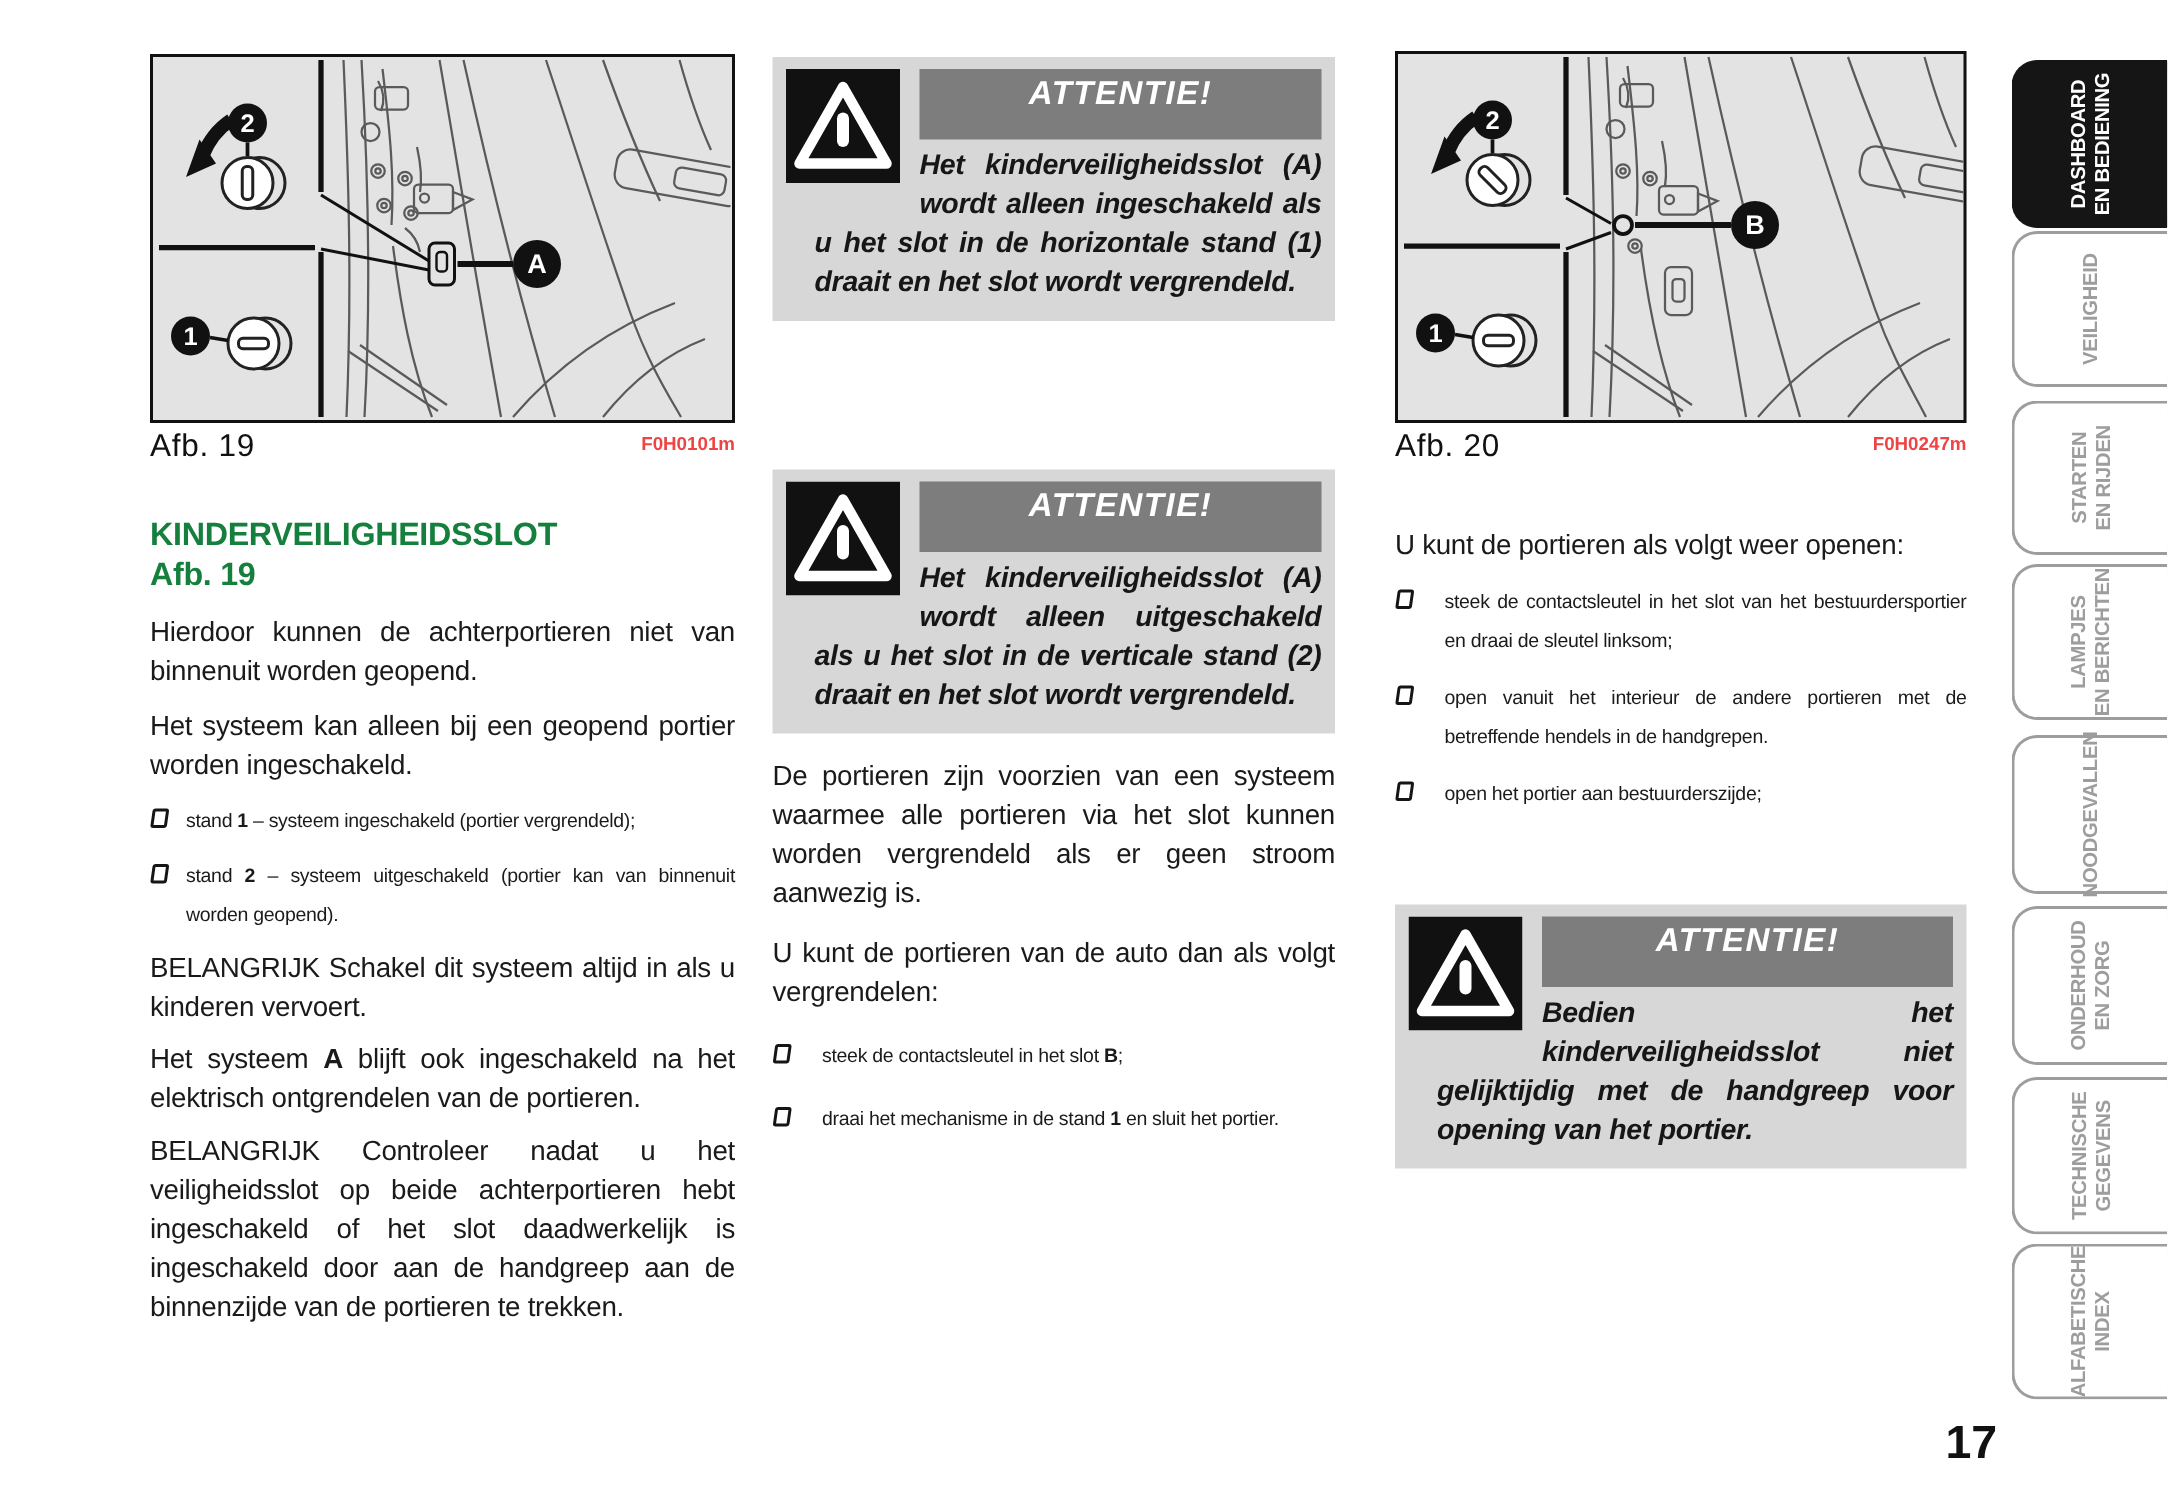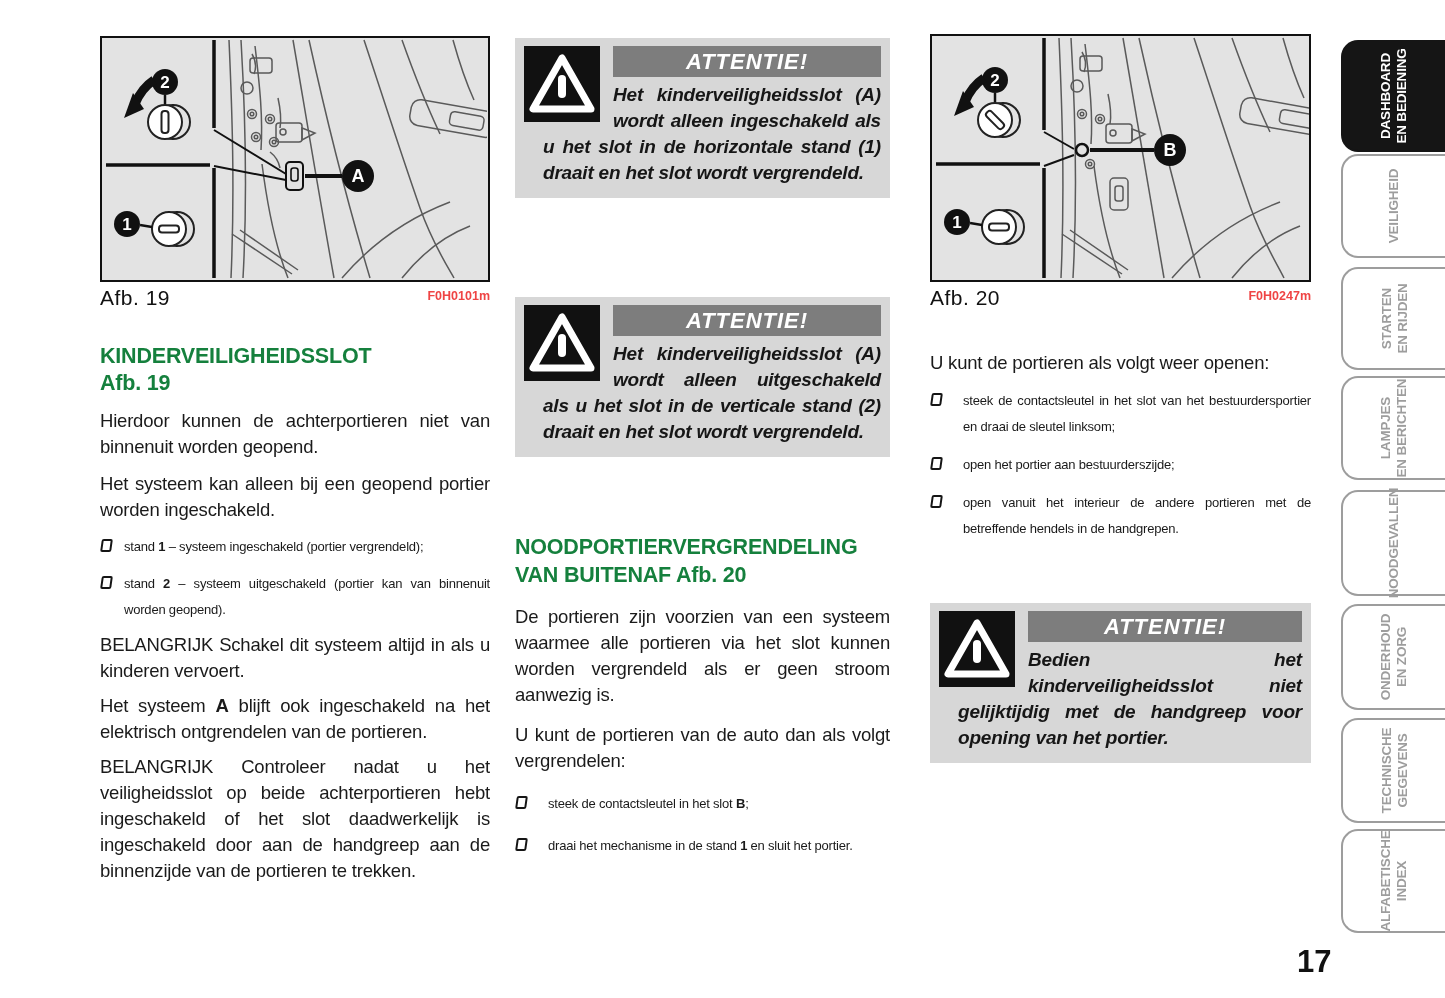--- a/index.html
+++ b/index.html
@@ -65,21 +65,21 @@
   .warn-icon {
     float: left;
     width: 76px; height: 76px;
     margin: 0 13px 4px 0;
   }
   .warn-header {
     overflow: hidden;
     background: #7d7d7d;
     color: #ffffff;
     font-size: 22px; font-weight: bold; font-style: italic;
-    text-align: center; line-height: 31px; height: 31px;
+    text-align: center; line-height: 31px; height: 47px;
     letter-spacing: 1px;
   }
   .warn-text {
     font-size: 19px; font-weight: bold; font-style: italic;
     line-height: 26px; letter-spacing: -0.2px;
     text-align: justify; margin-top: 5px; color:#161616;margin-left:19px;
   }
   #warnbox-2 { margin-top: 99px; }
   #warnbox-3 { margin-top: 61px; }
 
@@ -245,24 +245,20 @@
         <svg width="76" height="76" viewBox="0 0 76 76">
           <rect x="0" y="0" width="76" height="76" fill="#111"></rect>
           <path d="M38 12 L9 63 H67 Z" fill="none" stroke="#fff" stroke-width="7" stroke-linejoin="round"></path>
           <rect x="34" y="29" width="8" height="23" rx="4" fill="#fff"></rect>
         </svg>
       </div>
       <div class="warn-header">ATTENTIE!</div>
       <div class="warn-text">Het kinderveiligheidsslot (A) wordt alleen uitgeschakeld als u het slot in de verticale stand (2) draait en het slot wordt vergrendeld.</div>
     </div>
 
-    <div class="heading mid">
-      <span>NOODPORTIERVERGRENDELING</span><br>
-      <span>VAN BUITENAF Afb. 20</span>
-    </div>
 
     <p class="body" style="margin-top:15px">De portieren zijn voorzien van een systeem waarmee alle portieren via het slot kunnen worden vergrendeld als er geen stroom aanwezig is.</p>
     <p class="body" style="margin-top:14px">U kunt de portieren van de auto dan als volgt vergrendelen:</p>
 
     <div class="bullet-item wide" style="margin-top:17px">
       <span class="bullet-box"></span>
       <span>steek de contactsleutel in het slot </span><span class="b">B</span><span>;</span>
     </div>
     <div class="bullet-item wide" style="margin-top:16px">
       <span class="bullet-box"></span>
@@ -350,25 +346,25 @@
     </div>
 
     <p class="body" style="margin-top:40px">U kunt de portieren als volgt weer openen:</p>
 
     <div class="bullet-item wide" style="margin-top:12px">
       <span class="bullet-box"></span>
       <span>steek de contactsleutel in het slot van het bestuurdersportier en draai de sleutel linksom;</span>
     </div>
     <div class="bullet-item wide" style="margin-top:12px">
       <span class="bullet-box"></span>
+      <span>open vanuit het interieur de andere portieren met de betreffende hendels in de handgrepen.</span>
+    </div>
+    <div class="bullet-item wide" style="margin-top:12px">
+      <span class="bullet-box"></span>
       <span>open het portier aan bestuurderszijde;</span>
-    </div>
-    <div class="bullet-item wide" style="margin-top:12px">
-      <span class="bullet-box"></span>
-      <span>open vanuit het interieur de andere portieren met de betreffende hendels in de handgrepen.</span>
     </div>
 
     <div class="warnbox" id="warnbox-3">
       <div class="warn-icon">
         <svg width="76" height="76" viewBox="0 0 76 76">
           <rect x="0" y="0" width="76" height="76" fill="#111"></rect>
           <path d="M38 12 L9 63 H67 Z" fill="none" stroke="#fff" stroke-width="7" stroke-linejoin="round"></path>
           <rect x="34" y="29" width="8" height="23" rx="4" fill="#fff"></rect>
         </svg>
       </div>

